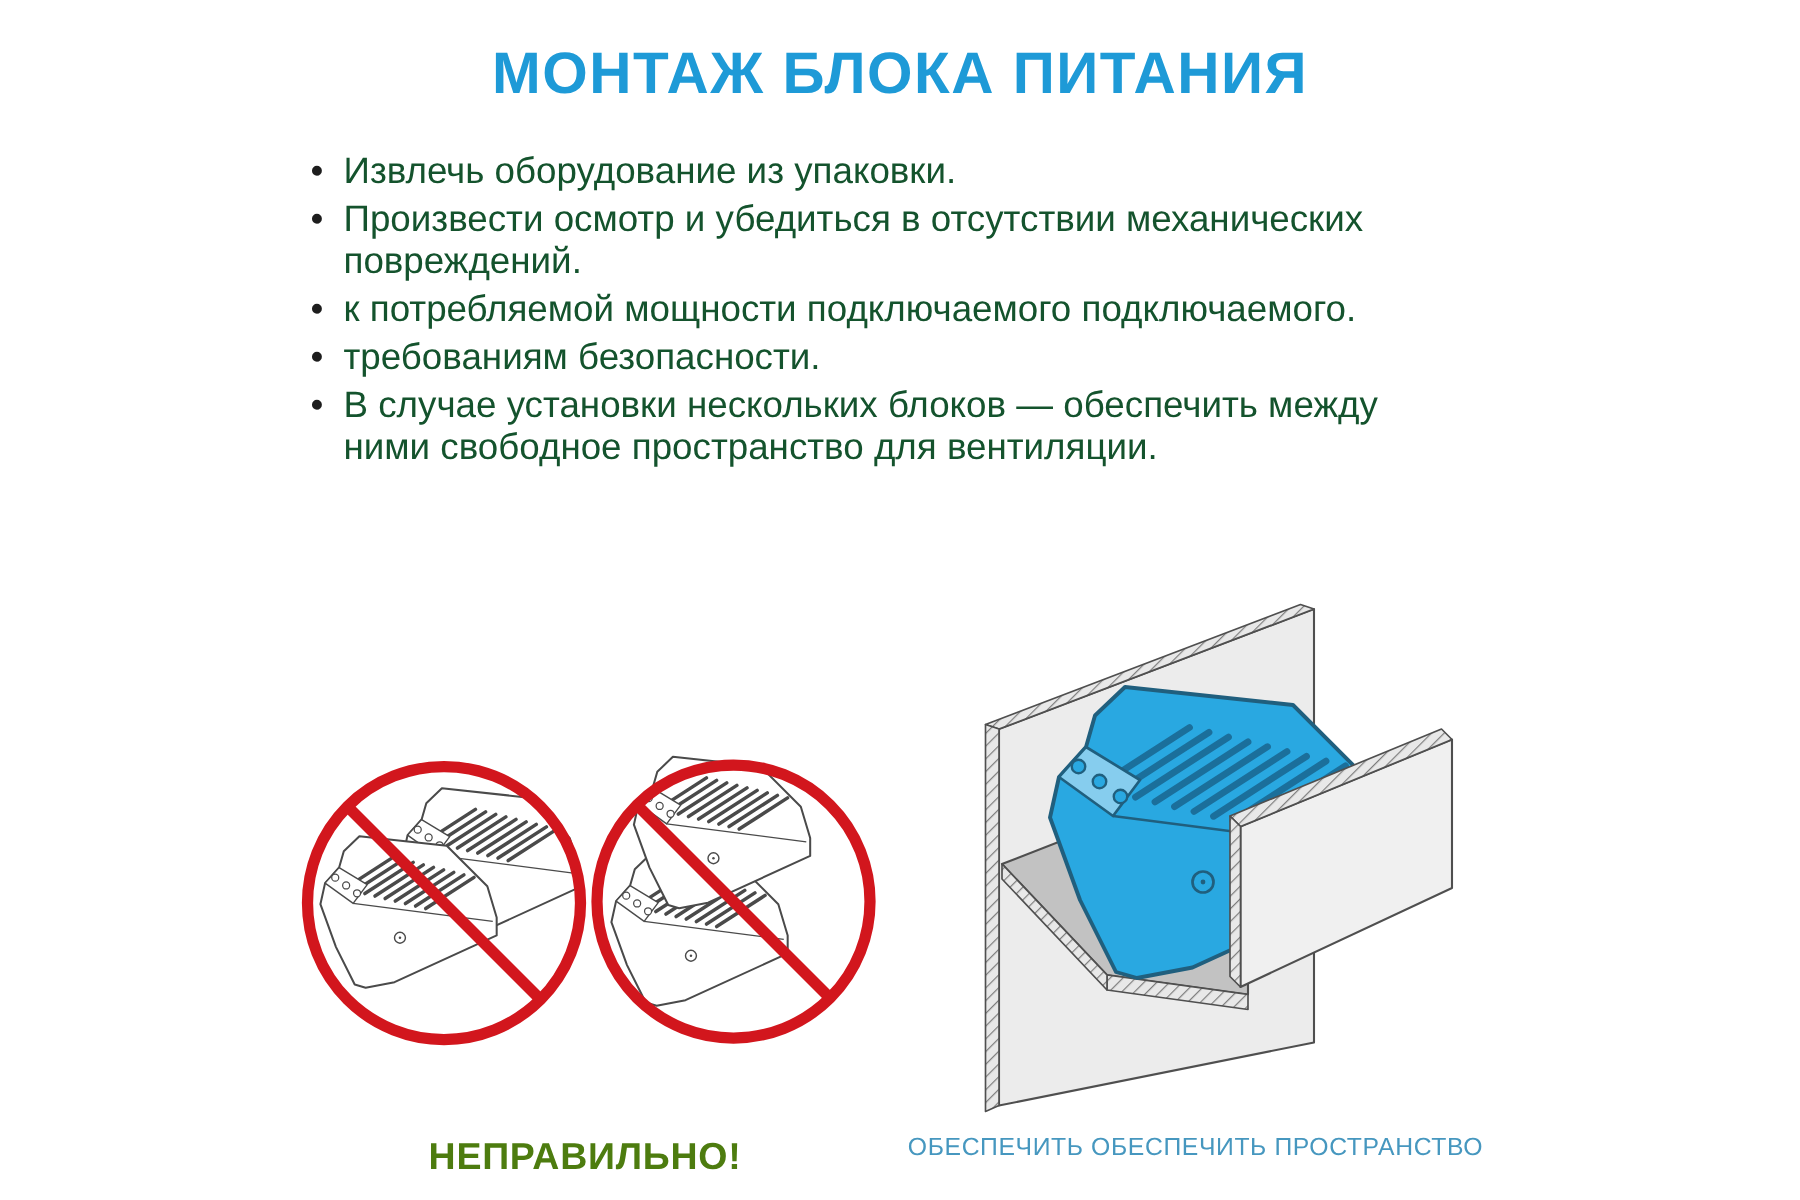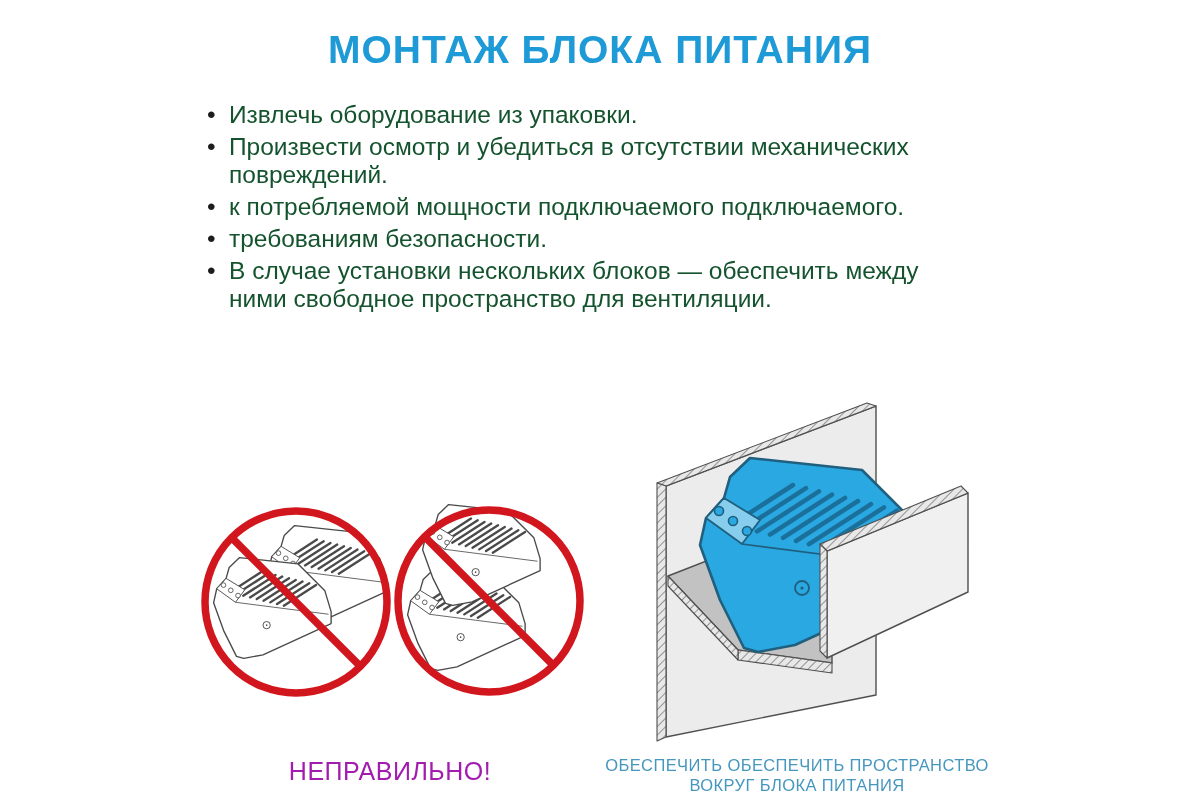--- a/index.html
+++ b/index.html
@@ -18,21 +18,21 @@
     font-size:24.5px;line-height:28px;color:#14532d;
   }
   ul.instructions li{position:relative;padding-left:24px;margin-bottom:4px;}
   ul.instructions li::before{
     content:"\2022";position:absolute;left:2px;top:0;color:#1d1d1d;
   }
   ul.instructions .ln{display:block;}
   .scene{position:absolute;left:0;top:0;width:1200px;height:800px;}
   .wrong-label{
     position:absolute;left:240px;top:757px;width:300px;text-align:center;
-    font-size:25px;font-weight:normal;letter-spacing:0.5px;color:#a21caf;
+    font-size:25px;font-weight:bold;letter-spacing:0.5px;color:#4d7c0f;
     white-space:nowrap;
   }
   .correct-caption{
     position:absolute;left:590px;top:755px;width:414px;text-align:center;
     font-size:16.5px;line-height:20px;letter-spacing:0.4px;color:#4697BF;
   }
   .correct-caption .ln{display:block;}
 
   
   .ban{fill:none;stroke:#D2161D;stroke-width:7.5;}
@@ -120,14 +120,13 @@
     <polygon points="827,551 968,493 968,592 827,658" class="panel-face"></polygon>
     <polygon points="820,544 961,486 968,493 827,551" class="hatch"></polygon>
     <polygon points="820,544 827,551 827,658 820,651" class="hatch"></polygon>
   </g>
 </svg>
 
 <div class="wrong-label">НЕПРАВИЛЬНО!</div>
 
 <div class="correct-caption">
   <span class="ln">ОБЕСПЕЧИТЬ ОБЕСПЕЧИТЬ ПРОСТРАНСТВО</span>
-  <span class="ln">ВОКРУГ БЛОКА ПИТАНИЯ</span>
 </div>
 
 </body></html>

